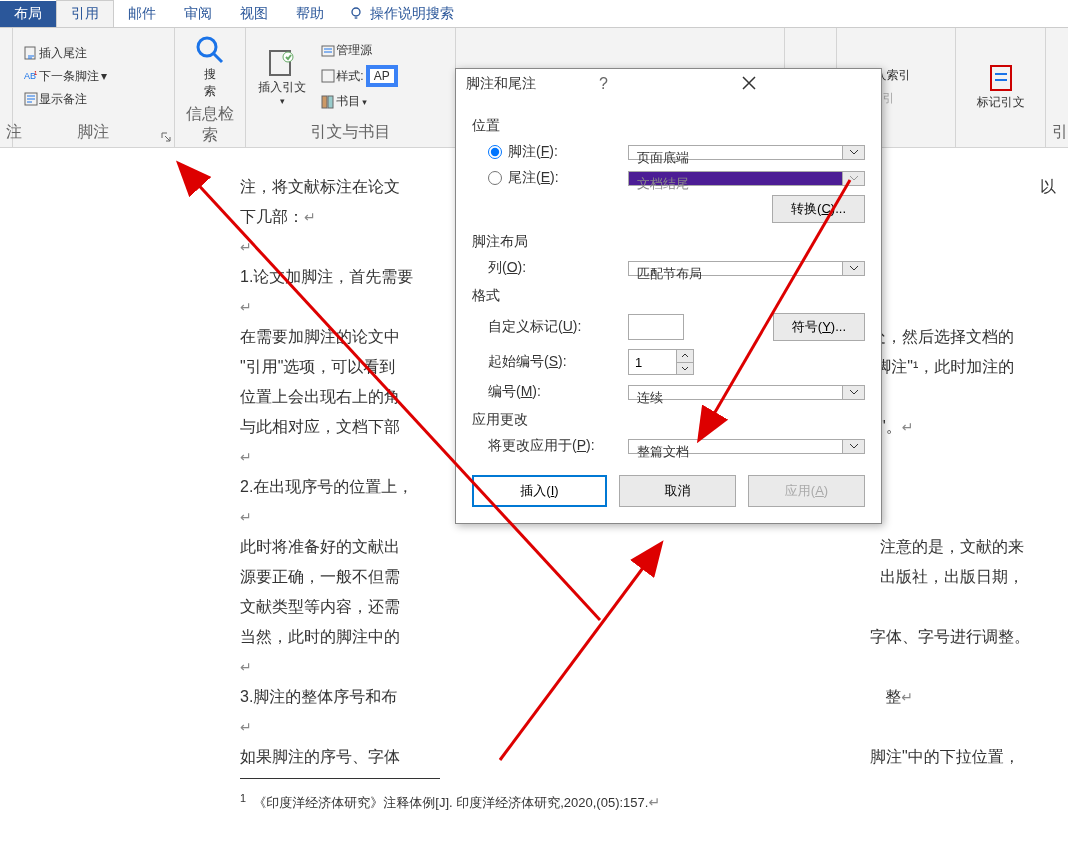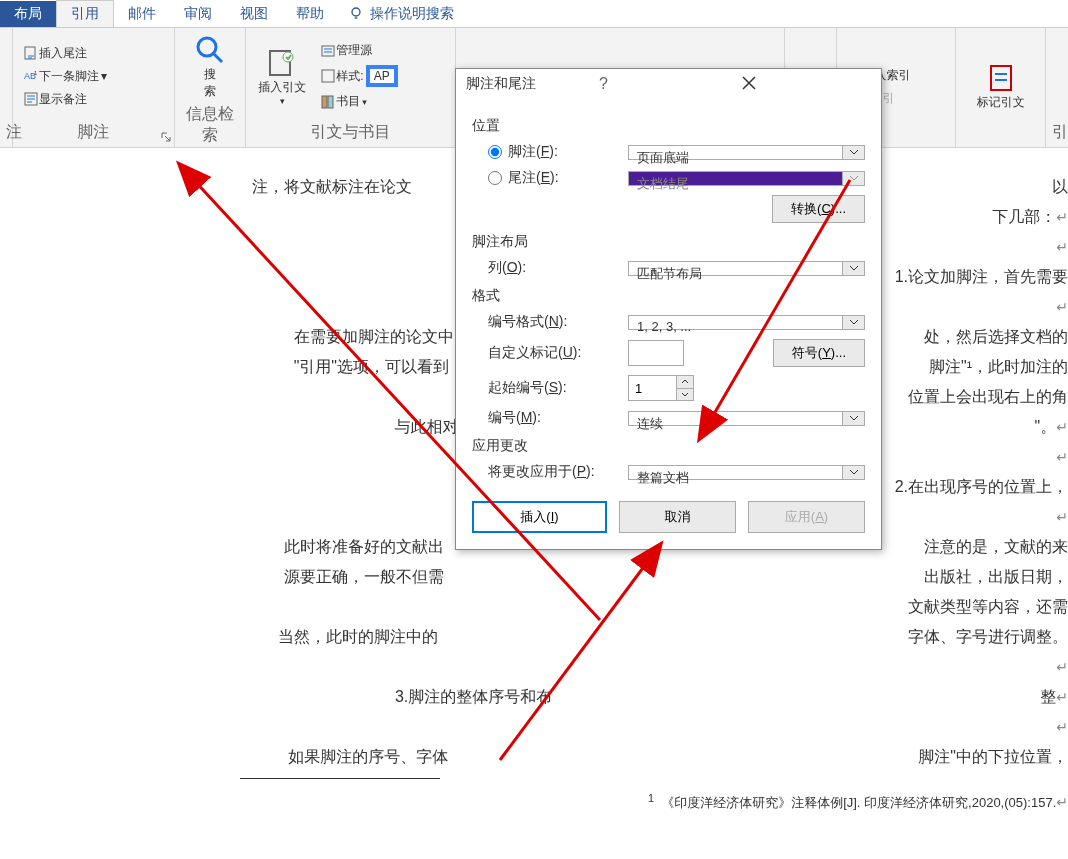--- a/index.html
+++ b/index.html
@@ -16,21 +16,21 @@
 .ribbon-group { border-right: 1px solid #d4d4d4; padding: 4px 6px 2px 6px; display: flex; flex-direction: column; justify-content: space-between; position: relative; }
 .ribbon-group-label { text-align: center; font-size: 16px; color: #666; padding: 2px 0; }
 .ribbon-group-body { display: flex; gap: 4px; flex: 1; }
 .ribbon-item { display: flex; flex-direction: column; align-items: center; justify-content: center; padding: 2px 6px; font-size: 12px; color: #333; }
 .ribbon-item-small { display: flex; align-items: center; font-size: 12px; color: #333; padding: 2px 4px; white-space: nowrap; text-align: center; }
 .ribbon-item-small svg { width: 16px; height: 16px; flex-shrink: 0; }
 .ribbon-item svg.big { width: 32px; height: 32px; }
 .ribbon-stack { display: flex; flex-direction: column; gap: 2px; justify-content: center; }
 .launcher { position: absolute; right: 2px; bottom: 4px; width: 12px; height: 12px; }
 
-.doc-area { position: absolute; left: 0; right: 0; top: 148px; bottom: 0; background: #fff; padding-left: 240px; padding-top: 24px; overflow: hidden; text-align: right; }
+.doc-area { position: absolute; left: 0; right: 0; top: 148px; bottom: 0; background: #fff; padding-left: 240px; padding-top: 24px; overflow: hidden; }
 .doc-text { font-size: 16px; color: #333; line-height: 30px; font-family: "SimSun", serif; }
 .doc-text p { margin-bottom: 0; }
 .para-mark { color: #888; font-size: 14px; }
 .hr-sep { border-top: 1px solid #333; width: 200px; margin-top: 6px; }
 .footnote-line { font-size: 13px; color: #333; margin-top: 4px; }
 
 .dialog { position: absolute; left: 455px; top: 68px; width: 427px; background: #fff; border: 1px solid #888; box-shadow: 2px 2px 8px rgba(0,0,0,0.3); }
 .dialog-title { display: flex; align-items: center; padding: 6px 10px; font-size: 14px; color: #333; }
 .dialog-title span { flex: 1; }
 .dialog-title .help { padding: 0 14px; font-size: 16px; color: #666; }
@@ -315,33 +315,20 @@
             <svg viewBox="0 0 10 6">
               <path d="M1 1l4 4 4-4" fill="none" stroke="#333"></path>
             </svg>
           </div>
       </div>
     </div>
 
     <div class="section-title">格式</div>
     <div class="form-row">
       <div class="lbl">
-          <span><span>编号格式(</span><u class="mn">N</u>):</span>
-        </div>
-      <div class="combo">
-        <div class="combo-text">1, 2, 3, ...</div>
-        <div class="combo-btn">
-            <svg viewBox="0 0 10 6">
-              <path d="M1 1l4 4 4-4" fill="none" stroke="#333"></path>
-            </svg>
-          </div>
-      </div>
-    </div>
-    <div class="form-row">
-      <div class="lbl">
           <span><span>自定义标记(</span><u class="mn">U</u>):</span>
         </div>
       <input class="small-input" style="">
       <div style="flex:1"></div>
       <button class="btn"><span>符号(</span><u class="mn">Y</u><span>)...</span></button>
     </div>
     <div class="form-row">
       <div class="lbl">
           <span><span>起始编号(</span><u class="mn">S</u>):</span>
         </div>

